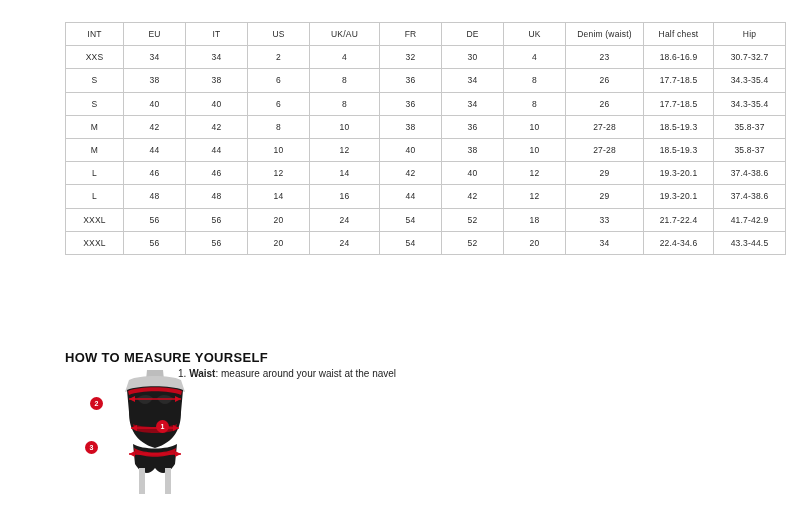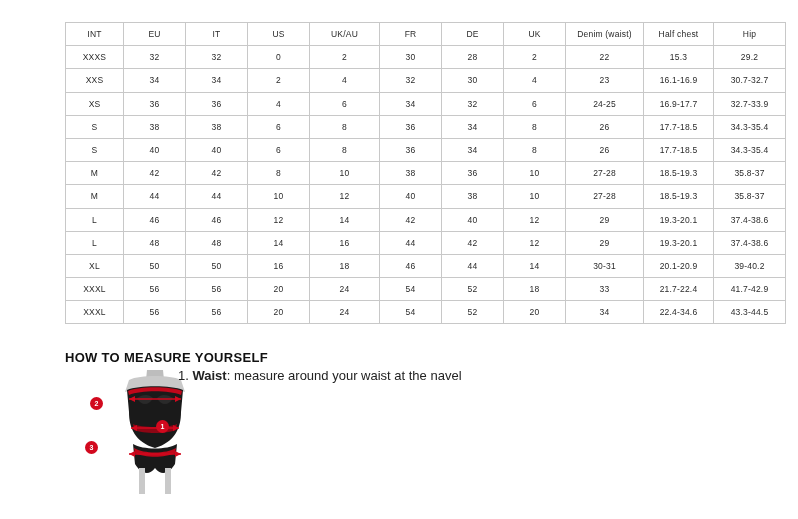--- a/index.html
+++ b/index.html
@@ -77,21 +77,21 @@
     width: 120px;
     height: 130px;
   }
   .notes {
     position: absolute;
     left: 178px;
     top: 368px;
     width: 430px;
   }
   .note {
-    font-size: 13px;
+    font-size: 10px;
     color: #222222;
     margin-bottom: 14px;
     line-height: 1.2;
   }
   .note b { font-weight: bold; }
 
   .badge {
     position: absolute;
     width: 13px;
     height: 13px;
@@ -135,57 +135,31 @@
           <th>FR</th>
           <th>DE</th>
           <th>UK</th>
           <th>Denim (waist)</th>
           <th>Half chest</th>
           <th>Hip</th>
         </tr>
       </thead>
       <tbody>
         <tr>
-          <td>XXXS</td>
-          <td>32</td>
-          <td>32</td>
-          <td>0</td>
-          <td>2</td>
-          <td>30</td>
-          <td>28</td>
-          <td>2</td>
-          <td>22</td>
-          <td>15.3</td>
-          <td>29.2</td>
-        </tr>
-        <tr>
           <td>XXS</td>
           <td>34</td>
           <td>34</td>
           <td>2</td>
           <td>4</td>
           <td>32</td>
           <td>30</td>
           <td>4</td>
           <td>23</td>
-          <td>16.1-16.9</td>
+          <td>18.6-16.9</td>
           <td>30.7-32.7</td>
-        </tr>
-        <tr>
-          <td>XS</td>
-          <td>36</td>
-          <td>36</td>
-          <td>4</td>
-          <td>6</td>
-          <td>34</td>
-          <td>32</td>
-          <td>6</td>
-          <td>24-25</td>
-          <td>16.9-17.7</td>
-          <td>32.7-33.9</td>
         </tr>
         <tr>
           <td>S</td>
           <td>38</td>
           <td>38</td>
           <td>6</td>
           <td>8</td>
           <td>36</td>
           <td>34</td>
           <td>8</td>
@@ -252,33 +226,20 @@
           <td>14</td>
           <td>16</td>
           <td>44</td>
           <td>42</td>
           <td>12</td>
           <td>29</td>
           <td>19.3-20.1</td>
           <td>37.4-38.6</td>
         </tr>
         <tr>
-          <td>XL</td>
-          <td>50</td>
-          <td>50</td>
-          <td>16</td>
-          <td>18</td>
-          <td>46</td>
-          <td>44</td>
-          <td>14</td>
-          <td>30-31</td>
-          <td>20.1-20.9</td>
-          <td>39-40.2</td>
-        </tr>
-        <tr>
           <td>XXXL</td>
           <td>56</td>
           <td>56</td>
           <td>20</td>
           <td>24</td>
           <td>54</td>
           <td>52</td>
           <td>18</td>
           <td>33</td>
           <td>21.7-22.4</td>

